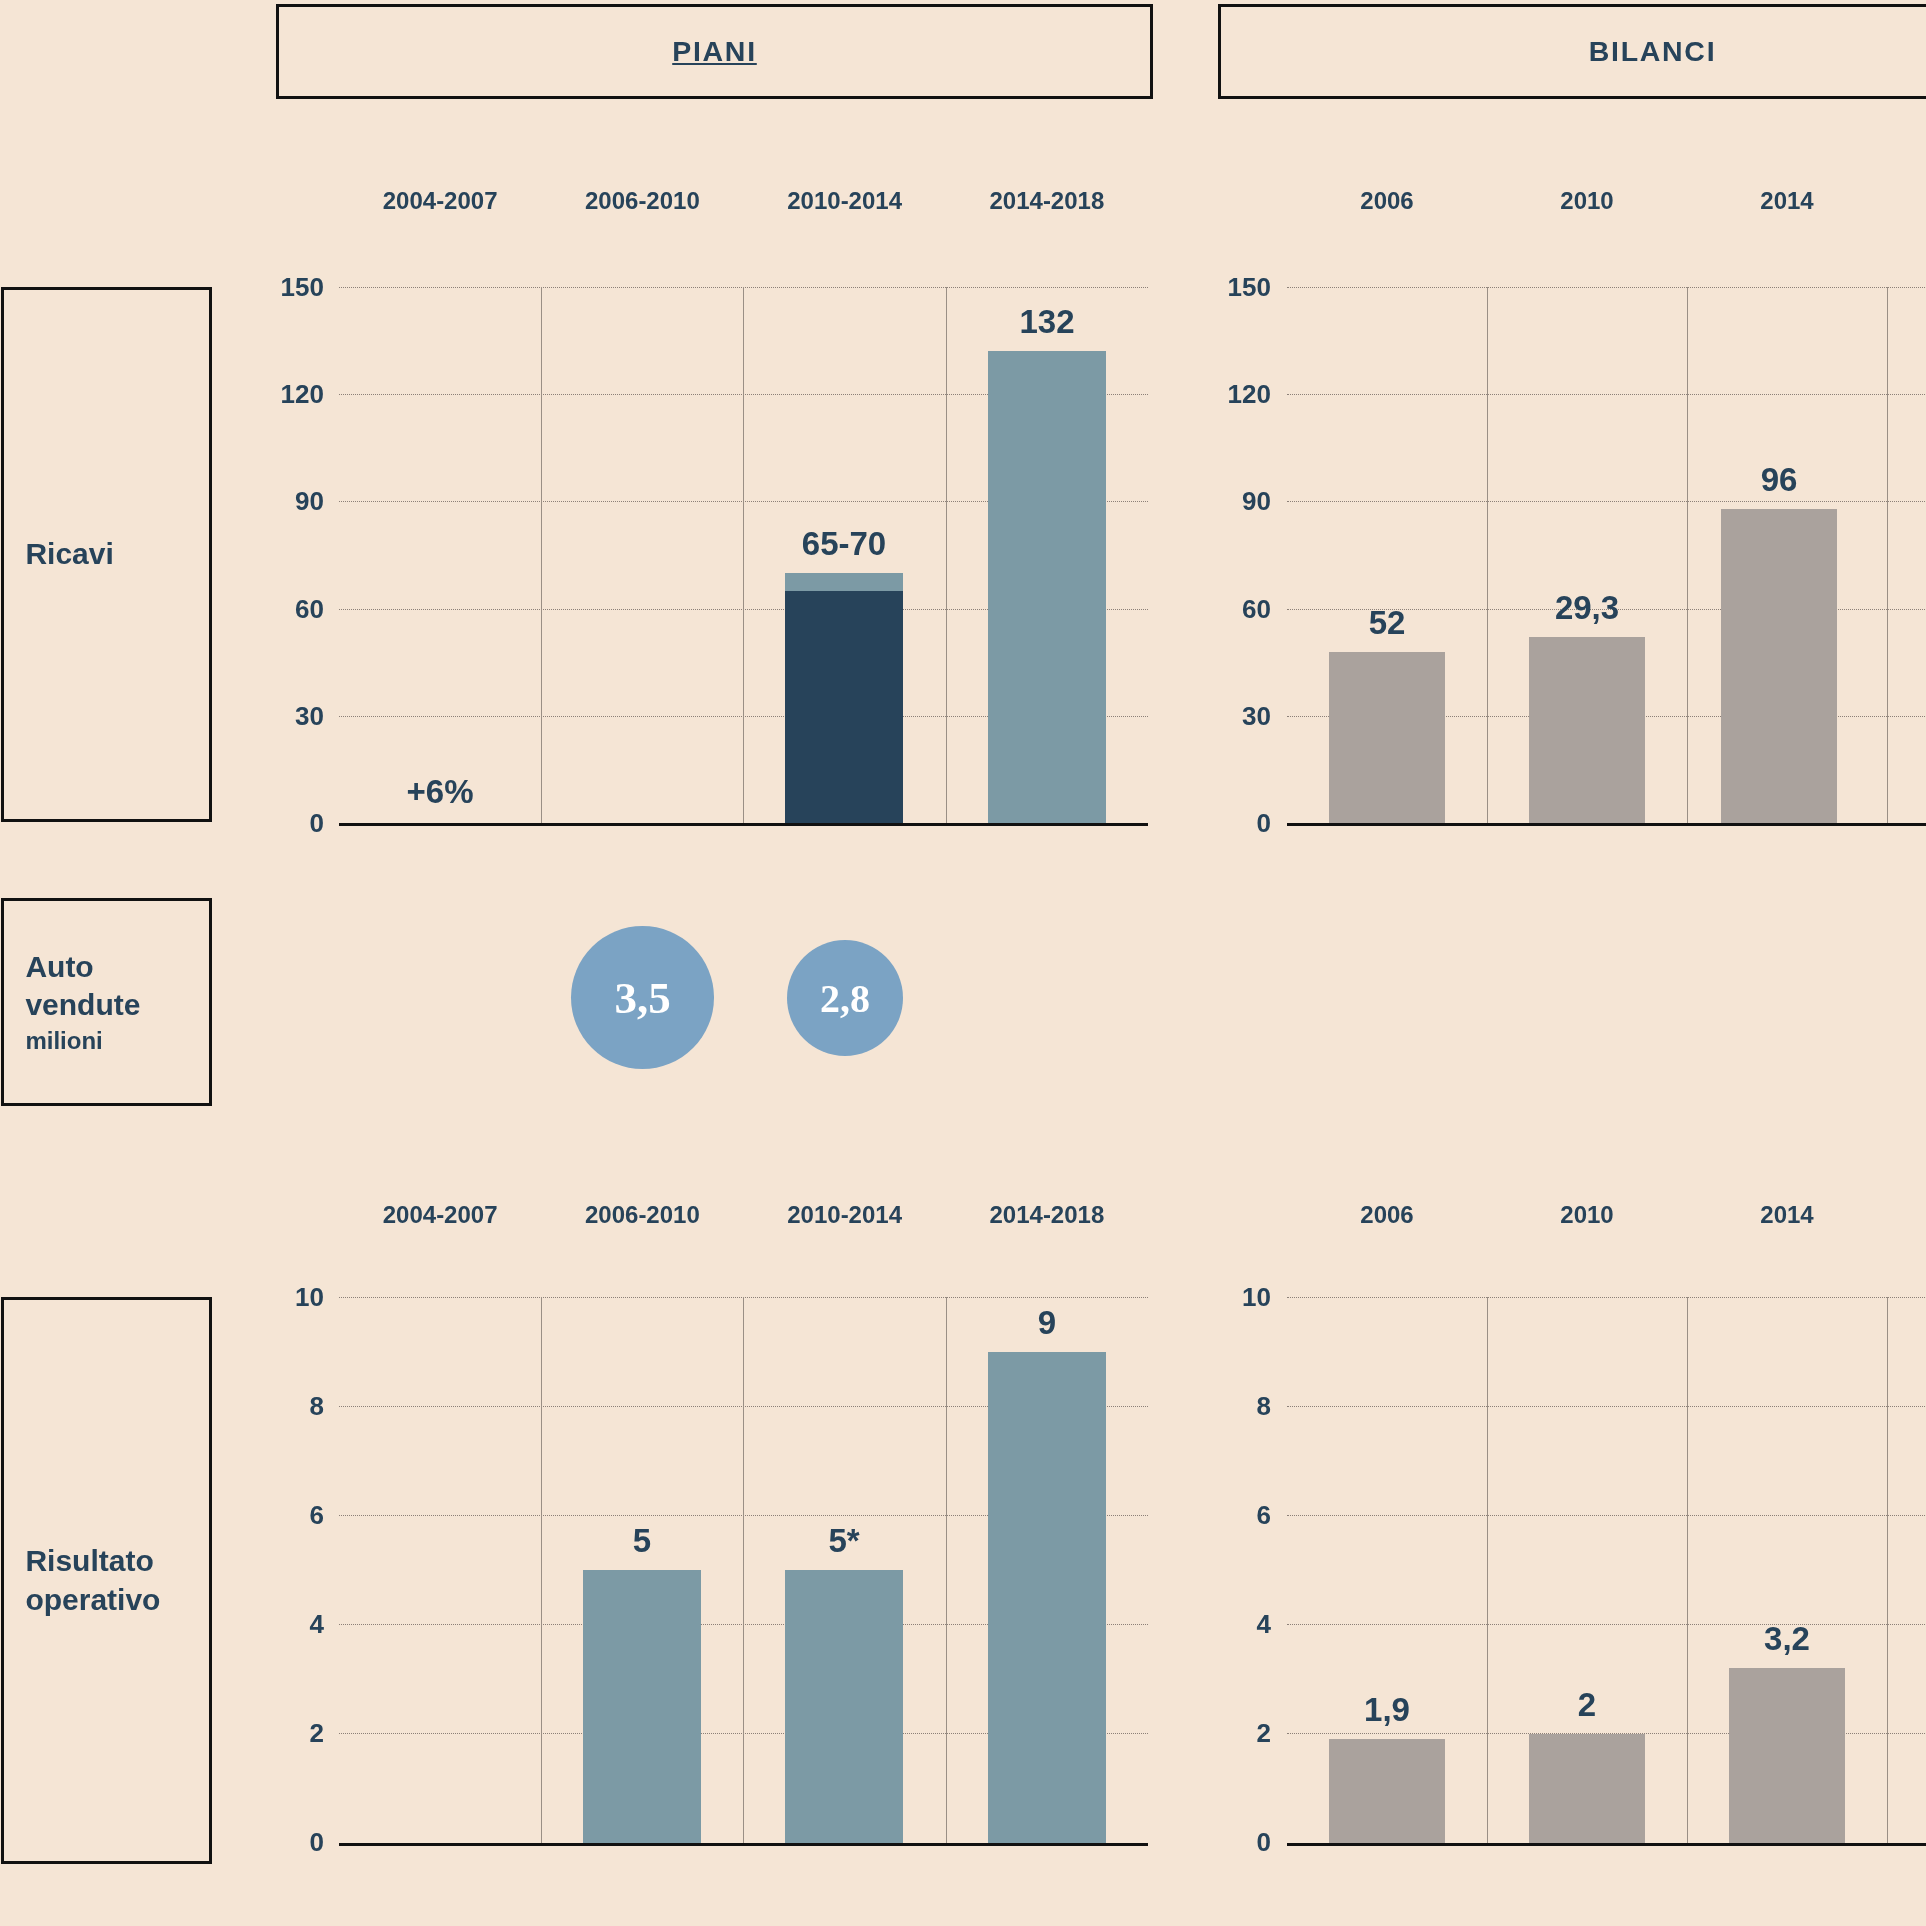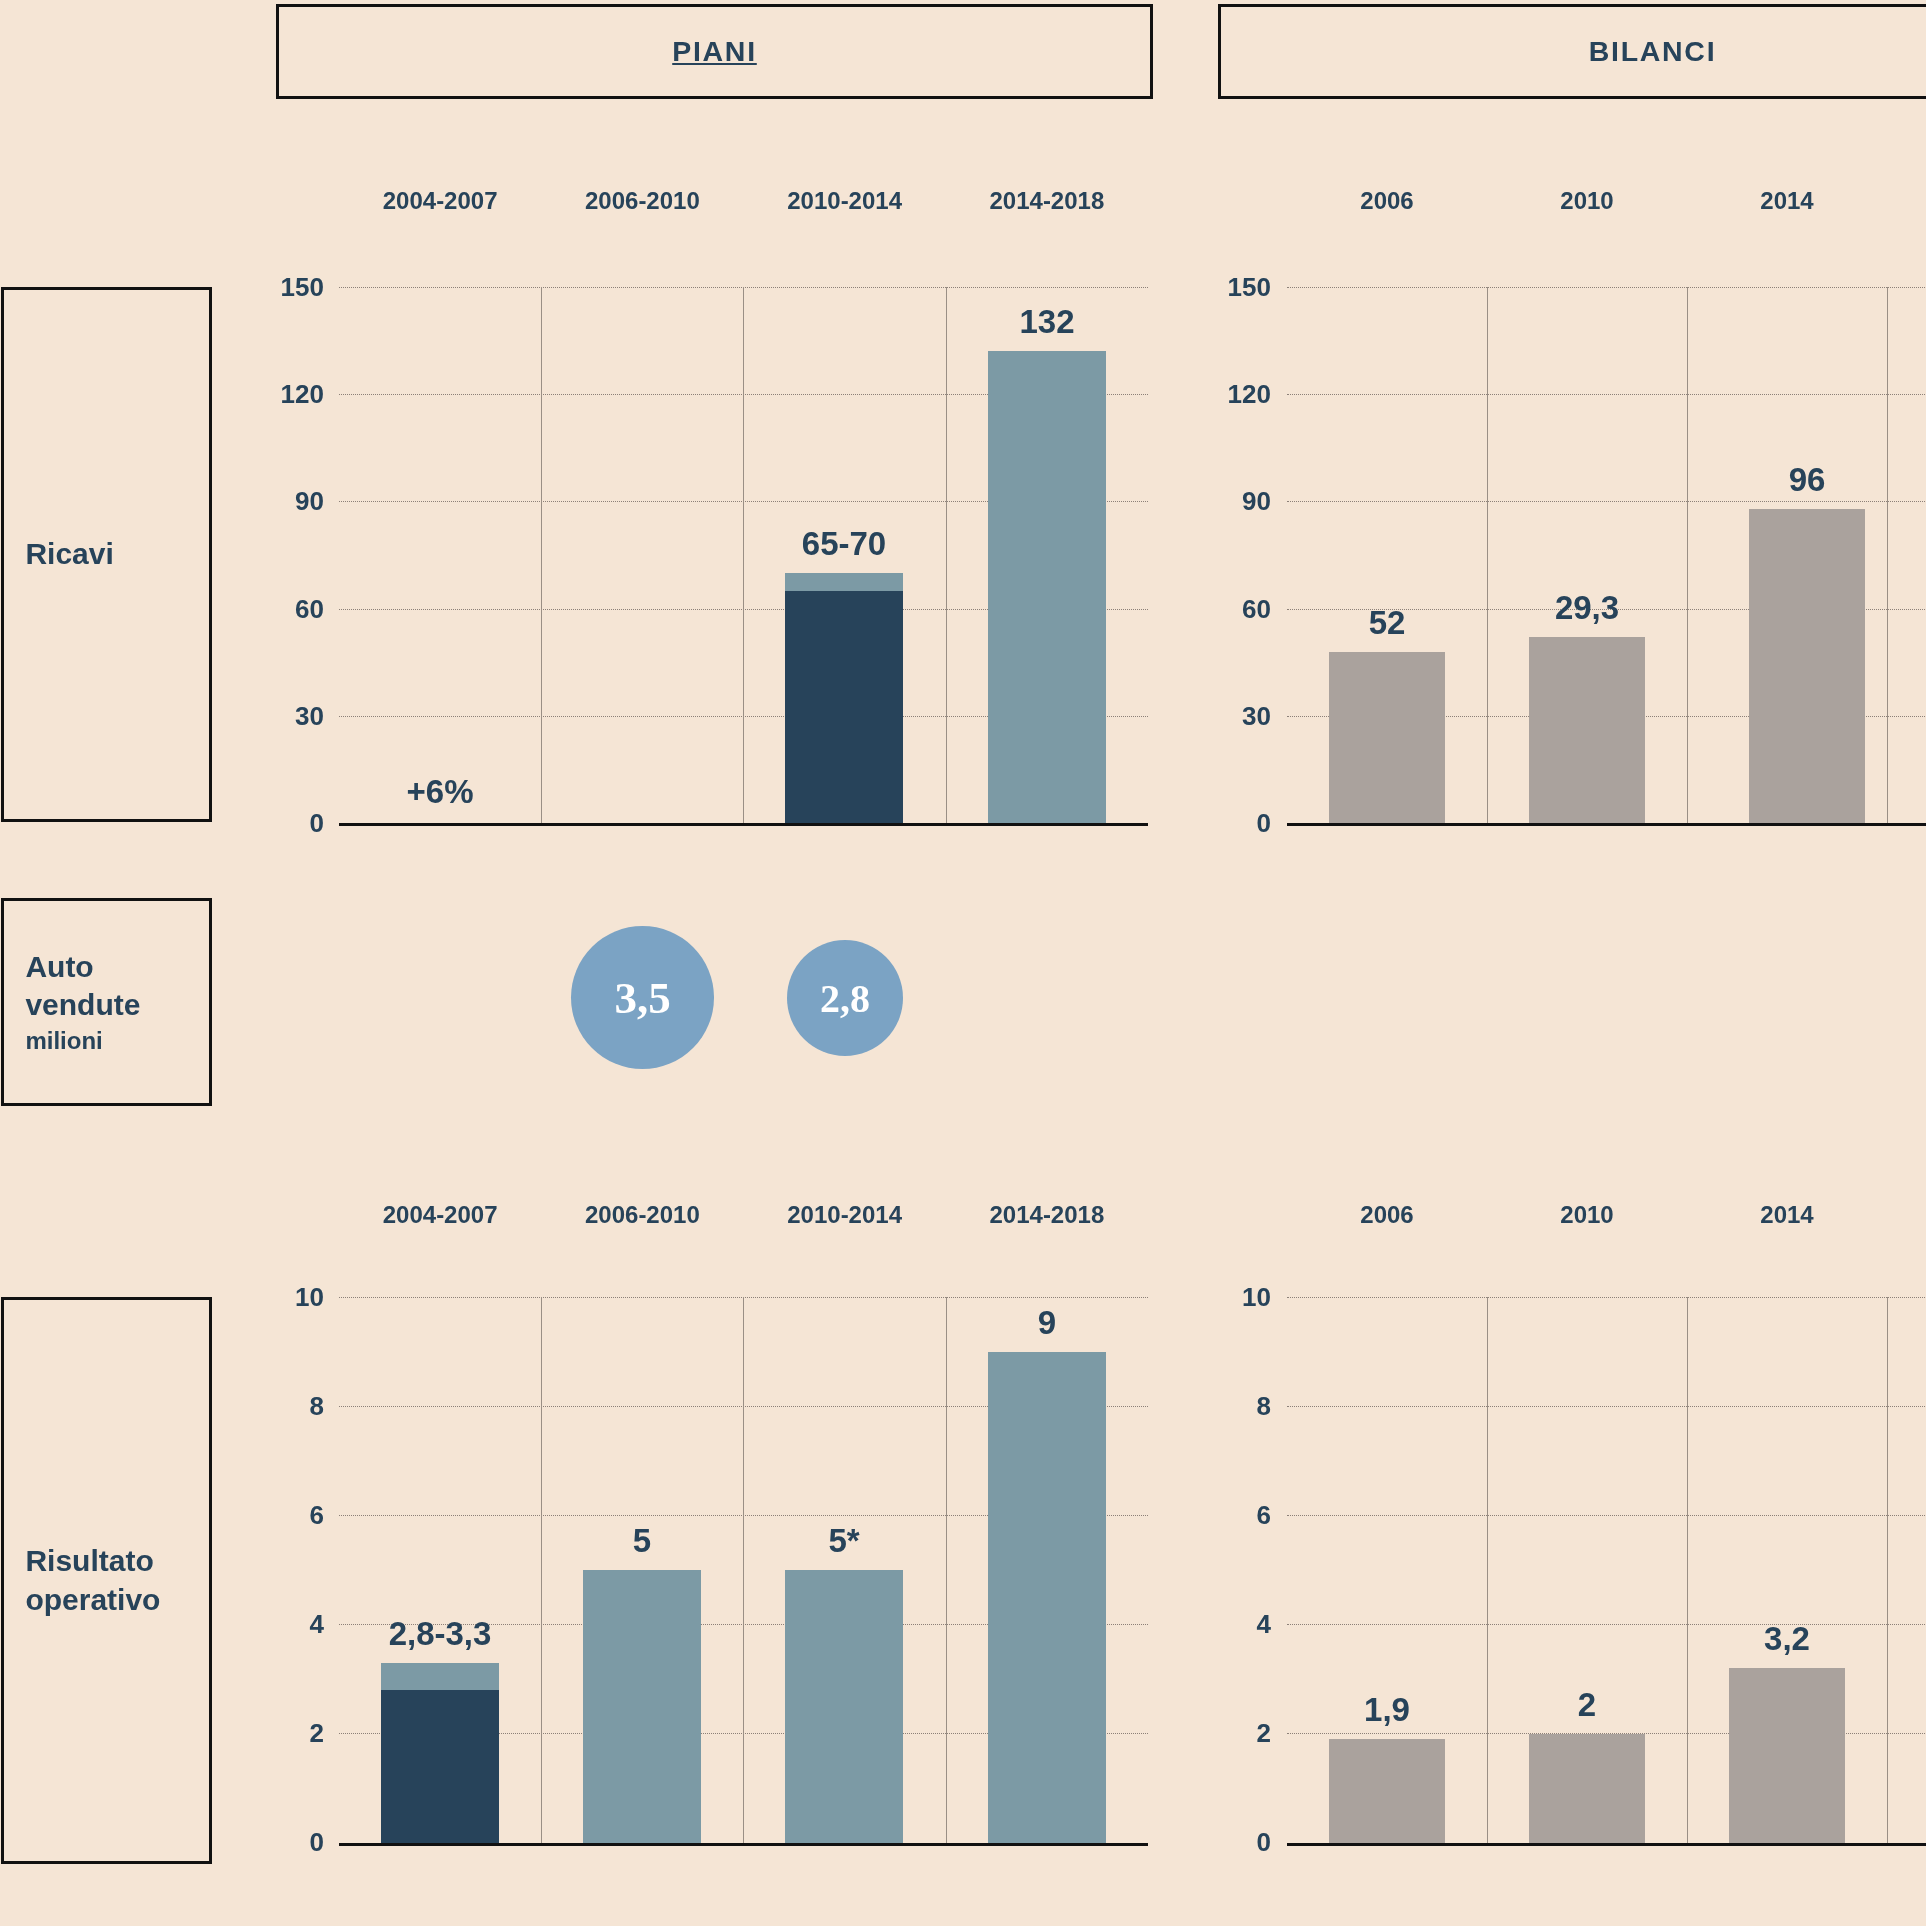--- a/index.html
+++ b/index.html
@@ -175,21 +175,21 @@
       <div class="barslot" style="left: 0px; width: 200px; height: 536px;">
         <div class="bar" style="height: 171px; background: rgb(170, 162, 157);">
           <div class="vlabel">52</div>
         </div>
       </div>
       <div class="barslot" style="left: 200px; width: 200px; height: 536px;">
         <div class="bar" style="height: 186px; background: rgb(170, 162, 157);">
           <div class="vlabel">29,3</div>
         </div>
       </div>
-      <div class="barslot" style="left: 420px; width: 200px; height: 536px;">
+      <div class="barslot" style="left: 392px; width: 200px; height: 536px;">
         <div class="bar" style="height: 314px; background: rgb(170, 162, 157);">
           <div class="vlabel">96</div>
         </div>
       </div>
       <div class="barslot" style="left: 600px; width: 200px; height: 536px;"></div>
     </div>
   </div>
 <div class="circles" id="chart-auto-vendute" style="left: 339px; top: 882px; width: 809px; height: 231px;">
     <div class="bubble" style="width: 143px; height: 143px; left: 232px; top: 44px; background: rgb(123, 163, 196); font-size: 45px;">3,5</div>
     <div class="bubble" style="width: 116px; height: 116px; left: 448px; top: 58px; background: rgb(123, 163, 196); font-size: 40px;">2,8</div>
@@ -210,27 +210,20 @@
       <div class="gridline" style="top: 218px;"></div>
       <div class="ylab" style="top: 218px; right: 824px;">6</div>
       <div class="gridline" style="top: 109px;"></div>
       <div class="ylab" style="top: 109px; right: 824px;">8</div>
       <div class="gridline" style="top: 0px;"></div>
       <div class="ylab" style="top: 0px; right: 824px;">10</div>
       <div class="vsep" style="left: 202px;"></div>
       <div class="vsep" style="left: 404px;"></div>
       <div class="vsep" style="left: 607px;"></div>
       <div class="baseline"></div>
-      <div class="barslot" style="left: 0px; width: 202px; height: 545px;">
-        <div class="bar" style="height: 180px;">
-          <div class="seg-top" style="height: 27px; background: rgb(124, 154, 165);"></div>
-          <div class="seg-main" style="height: 153px; background: rgb(39, 67, 90);"></div>
-          <div class="vlabel">2,8-3,3</div>
-        </div>
-      </div>
       <div class="barslot" style="left: 202px; width: 202px; height: 545px;">
         <div class="bar" style="height: 273px; background: rgb(124, 154, 165);">
           <div class="vlabel">5</div>
         </div>
       </div>
       <div class="barslot" style="left: 404px; width: 202px; height: 545px;">
         <div class="bar" style="height: 273px; background: rgb(124, 154, 165);">
           <div class="vlabel">5*</div>
         </div>
       </div>

